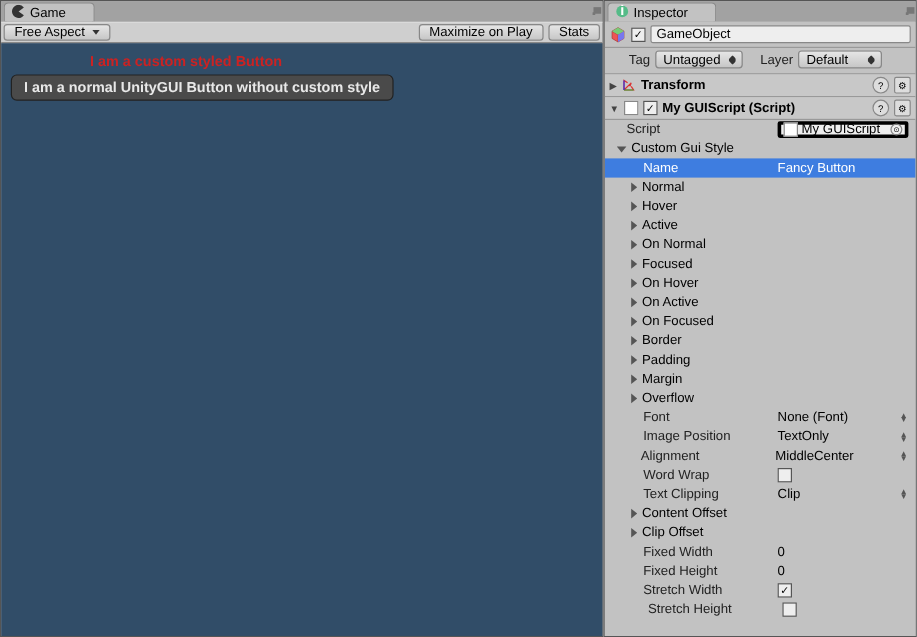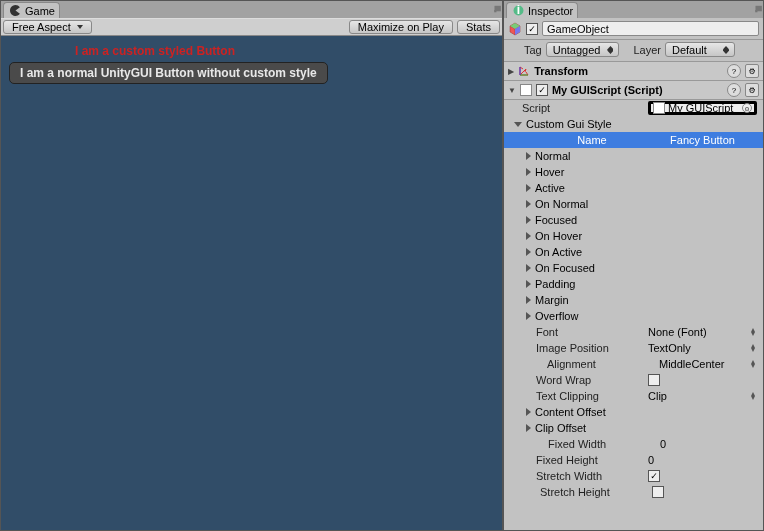--- a/index.html
+++ b/index.html
@@ -2,21 +2,21 @@
 <html><head>
 <meta charset="utf-8">
 <style>
   * { box-sizing: border-box; margin: 0; padding: 0; font-family: Arial, Helvetica, sans-serif; font-size: 11px; }
   body { background: #a2a2a2; width: 764px; height: 531px; overflow: hidden; color: #000; }
   .app { display: flex; width: 100%; height: 100%; }
   .panel { display: flex; flex-direction: column; background: #c2c2c2; border: 1px solid #555; }
   .panel-left { width: 503px; }
   .panel-right { flex: 1; }
   .tab-row { height: 17px; display: flex; align-items: flex-end; background: #a2a2a2; position: relative; }
-  .tab { background: #c2c2c2; border: 1px solid #888; border-bottom: none; border-radius: 4px 4px 0 0; padding: 2px 4px 1px 6px; display: flex; align-items: center; gap: 4px; height: 16px; margin-left: 2px; }
+  .tab { background: #c2c2c2; border: 1px solid #888; border-bottom: none; border-radius: 4px 4px 0 0; padding: 2px 23px 1px 6px; display: flex; align-items: center; gap: 4px; height: 16px; margin-left: 2px; }
   .tab-drag { position: absolute; right: 3px; top: 5px; font-size: 9px; color: #777; letter-spacing: -2px; }
   .toolbar { height: 18px; background: #cfcfcf; border-top: 1px solid #ddd; border-bottom: 1px solid #888; display: flex; align-items: stretch; }
   .tool-btn { border: 1px solid #888; border-radius: 3px; background: linear-gradient(#e6e6e6,#c6c6c6); padding: 0 8px; display: flex; align-items: center; margin: 1px 2px; font-size: 10px; }
   .tool-dd::after { content: ""; display: inline-block; margin-left: 6px; border-left: 3px solid transparent; border-right: 3px solid transparent; border-top: 4px solid #333; }
   .spacer { flex: 1; }
   .game-view { flex: 1; background: #314d68; position: relative; }
   .custom-btn { position: absolute; left: 74px; top: 8px; color: #c22; font-weight: bold; font-size: 12px; }
   .normal-btn { position: absolute; left: 8px; top: 26px; background: #4a4a4a; color: #e8e8e8; border: 1px solid #222; border-radius: 5px; padding: 3px 10px; font-size: 12px; font-weight: bold; }
   .insp-body { flex: 1; background: #c2c2c2; overflow: hidden; }
   .insp-header { display: flex; align-items: center; gap: 4px; padding: 3px 4px; border-bottom: 1px solid #999; }
@@ -35,21 +35,21 @@
   .comp-header .gear { border-radius: 2px; }
   .row { display: flex; align-items: center; padding: 1px 6px 1px 18px; height: 16px; }
   .row .lbl { width: 126px; color: #222; }
   .row .val { flex: 1; }
   .obj-field { flex: 1; display: flex; align-items: center; border: 3px solid #000000; background: #eee; border-radius: 2px; padding: 0 2px; height: 14px; gap: 3px; }
   .obj-field .dot { margin-left: auto; width: 10px; height: 10px; border: 1px solid #888; border-radius: 50%; display: flex; align-items: center; justify-content: center; font-size: 6px; }
   .fold-row { display: flex; align-items: center; padding: 1px 6px 1px 10px; height: 16px; gap: 4px; }
   .fold-row.lvl2 { padding-left: 22px; }
   .tri { width: 0; height: 0; border-top: 4px solid transparent; border-bottom: 4px solid transparent; border-left: 5px solid #555; }
   .tri.open { border-left: 4px solid transparent; border-right: 4px solid transparent; border-top: 5px solid #555; border-bottom: none; }
-  .sel-row { background: #3e7de0; color: #fff; text-align: center; }
+  .sel-row { background: #3e7de0; color: #fff; }
   .sel-row .lbl, .sel-row .val { color: #fff; }
   .script-icon { width: 12px; height: 12px; background: #fff; border: 1px solid #888; display: inline-block; }
   .transform-icon { width: 12px; height: 12px; display: inline-block; }
   .updown { width: 8px; color: #555; font-size: 8px; line-height: 4px; text-align: center; }
 </style>
 </head>
 <body>
 
 <div class="app">
 
@@ -190,20 +190,24 @@
           <div class="fold-row lvl2">
             <span class="tri"></span>
             <span>On Active</span>
           </div>
           <div class="fold-row lvl2">
             <span class="tri"></span>
             <span>On Focused</span>
           </div>
           <div class="fold-row lvl2">
             <span class="tri"></span>
+            <span>Border</span>
+          </div>
+          <div class="fold-row lvl2">
+            <span class="tri"></span>
             <span>Padding</span>
           </div>
           <div class="fold-row lvl2">
             <span class="tri"></span>
             <span>Margin</span>
           </div>
           <div class="fold-row lvl2">
             <span class="tri"></span>
             <span>Overflow</span>
           </div>
@@ -212,21 +216,21 @@
       <div class="row" style="padding-left:32px">
         <span class="lbl" style="width:112px">Font</span>
         <span class="val">None (Font)</span>
         <span class="updown">▴<br>▾</span>
       </div>
       <div class="row" style="padding-left:32px">
         <span class="lbl" style="width:112px">Image Position</span>
         <span class="val">TextOnly</span>
         <span class="updown">▴<br>▾</span>
       </div>
-      <div class="row" style="padding-left:43px">
+      <div class="row" style="padding-left:30px">
         <span class="lbl" style="width:112px">Alignment</span>
         <span class="val">MiddleCenter</span>
         <span class="updown">▴<br>▾</span>
       </div>
       <div class="row" style="padding-left:32px">
         <span class="lbl" style="width:112px">Word Wrap</span>
         <span class="chk"></span>
       </div>
       <div class="row" style="padding-left:32px">
         <span class="lbl" style="width:112px">Text Clipping</span>
@@ -236,21 +240,21 @@
 
       <div class="fold-row lvl2">
         <span class="tri"></span>
         <span>Content Offset</span>
       </div>
       <div class="fold-row lvl2">
         <span class="tri"></span>
         <span>Clip Offset</span>
       </div>
 
-      <div class="row" style="padding-left:44px">
+      <div class="row" style="padding-left:32px">
         <span class="lbl" style="width:112px">Fixed Width</span>
         <span class="val">0</span>
       </div>
       <div class="row" style="padding-left:32px">
         <span class="lbl" style="width:112px">Fixed Height</span>
         <span class="val">0</span>
       </div>
       <div class="row" style="padding-left:32px">
         <span class="lbl" style="width:112px">Stretch Width</span>
         <span class="chk">✓</span>

